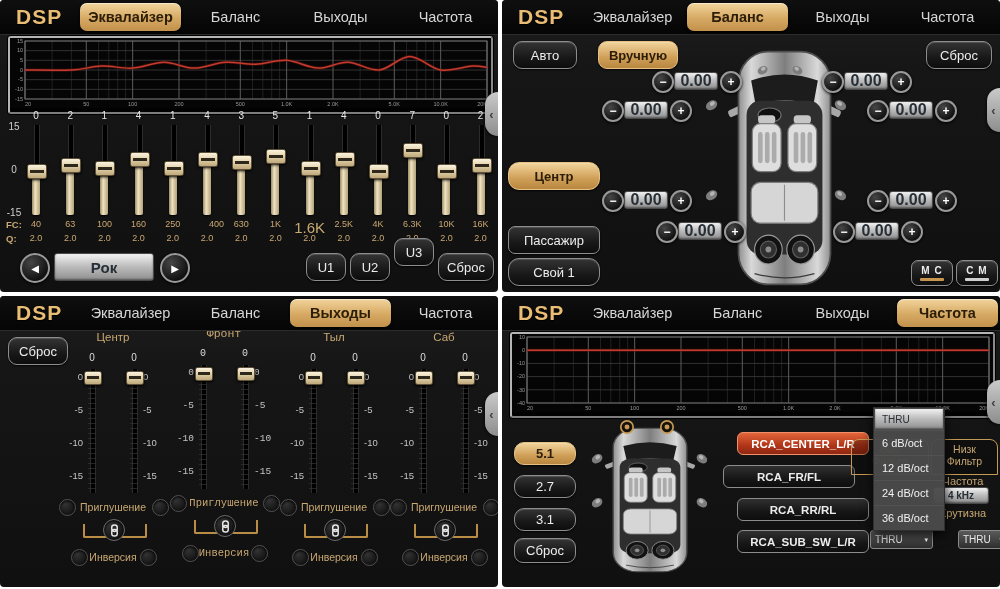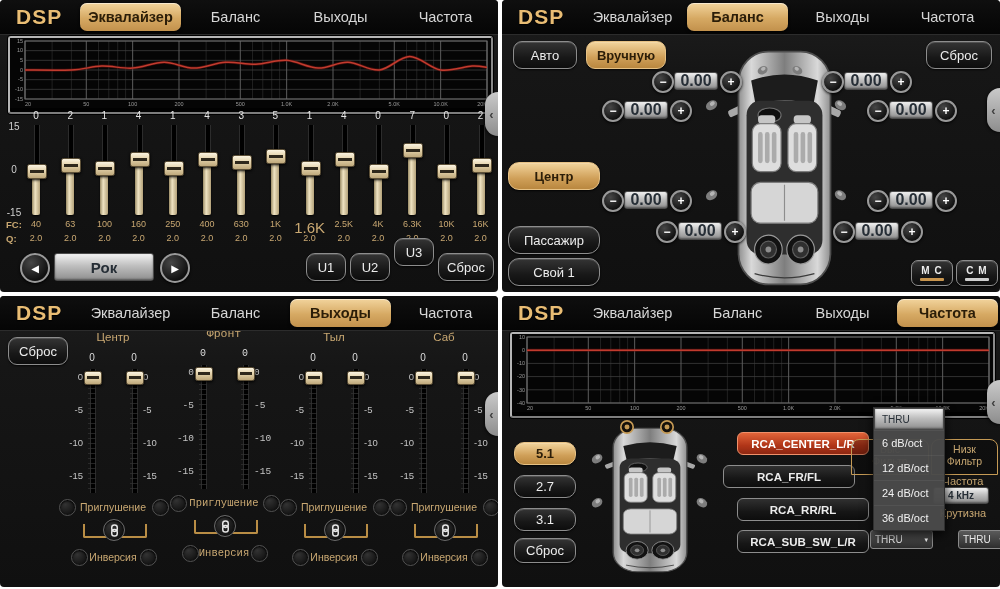--- a/index.html
+++ b/index.html
@@ -218,21 +218,21 @@
           </div>
         </div>
       </div>
     <span class="a tan" style="left:6px;top:219px;font-size:9.5px;font-weight:bold">FC:</span>
     <div class="a" id="eq-fc-row" style="left:0;top:219px;width:498px;height:11px">
         <div class="a tan" style="left: 19px; top: 0px; width: 34px; text-align: center; font-size: 9px;">40</div>
         <div class="a tan" style="left: 53.2px; top: 0px; width: 34px; text-align: center; font-size: 9px;">63</div>
         <div class="a tan" style="left: 87.4px; top: 0px; width: 34px; text-align: center; font-size: 9px;">100</div>
         <div class="a tan" style="left: 121.6px; top: 0px; width: 34px; text-align: center; font-size: 9px;">160</div>
         <div class="a tan" style="left: 155.8px; top: 0px; width: 34px; text-align: center; font-size: 9px;">250</div>
-        <div class="a tan" style="left: 190px; top: 0px; width: 34px; text-align: center; font-size: 9px;">400</div>
+        <div class="a tan" style="left: 190px; top: 0px; width: 34px; text-align: right; font-size: 9px;">400</div>
         <div class="a tan" style="left: 224.2px; top: 0px; width: 34px; text-align: center; font-size: 9px;">630</div>
         <div class="a tan" style="left: 258.4px; top: 0px; width: 34px; text-align: center; font-size: 9px;">1K</div>
         <div class="a tan" style="left: 292.6px; top: 0px; width: 34px; text-align: center; font-size: 15px;">1.6K</div>
         <div class="a tan" style="left: 326.8px; top: 0px; width: 34px; text-align: center; font-size: 9px;">2.5K</div>
         <div class="a tan" style="left: 361px; top: 0px; width: 34px; text-align: center; font-size: 9px;">4K</div>
         <div class="a tan" style="left: 395.2px; top: 0px; width: 34px; text-align: center; font-size: 9px;">6.3K</div>
         <div class="a tan" style="left: 429.4px; top: 0px; width: 34px; text-align: center; font-size: 9px;">10K</div>
         <div class="a tan" style="left: 463.6px; top: 0px; width: 34px; text-align: center; font-size: 9px;">16K</div>
       </div>
     <span class="a tan" style="left:6px;top:233px;font-size:9.5px;font-weight:bold">Q:</span>
@@ -264,24 +264,24 @@
         <div class="logo">DSP</div>
         <div class="tab on">Эквалайзер</div>
         <div class="tab">Баланс</div>
         <div class="tab">Выходы</div>
         <div class="tab">Частота</div>
       </div>
     </div>
 
   <div class="panel" id="pb">
     <div class="a btn" style="left:11px;top:41px;width:62px;height:26px">Авто</div>
-    <div class="a btn gold" style="left:84px;top:41px;width:78px;height:26px">Вручную</div>
+    <div class="a btn gold" style="left:96px;top:41px;width:78px;height:26px">Вручную</div>
     <div class="a btn" style="left:424px;top:41px;width:64px;height:26px">Сброс</div>
     <div class="a btn gold" style="left:6px;top:162px;width:90px;height:26px;border-radius:11px">Центр</div>
-    <div class="a btn" style="left:6px;top:226px;width:90px;height:26px;border-radius:12px">Пассажир</div>
+    <div class="a btn" style="left:6px;top:226px;width:90px;height:26px;border-radius:7px">Пассажир</div>
     <div class="a btn" style="left:6px;top:258px;width:90px;height:26px;border-radius:11px">Свой 1</div>
     <div class="a" id="bal-car" style="left:225px;top:48px;width:115px;height:240px"><svg width="100%" height="100%" viewBox="0 0 100 200" preserveAspectRatio="none">
   <defs>
             <linearGradient id="cgb" x1="0" y1="0" x2="1" y2="0">
     <stop offset="0" stop-color="#8f8f8f"></stop>
               <stop offset="0.14" stop-color="#d9d9d9"></stop>
     <stop offset="0.5" stop-color="#7e7e7e"></stop>
               <stop offset="0.86" stop-color="#d9d9d9"></stop>
     <stop offset="1" stop-color="#8f8f8f"></stop>
             </linearGradient>

